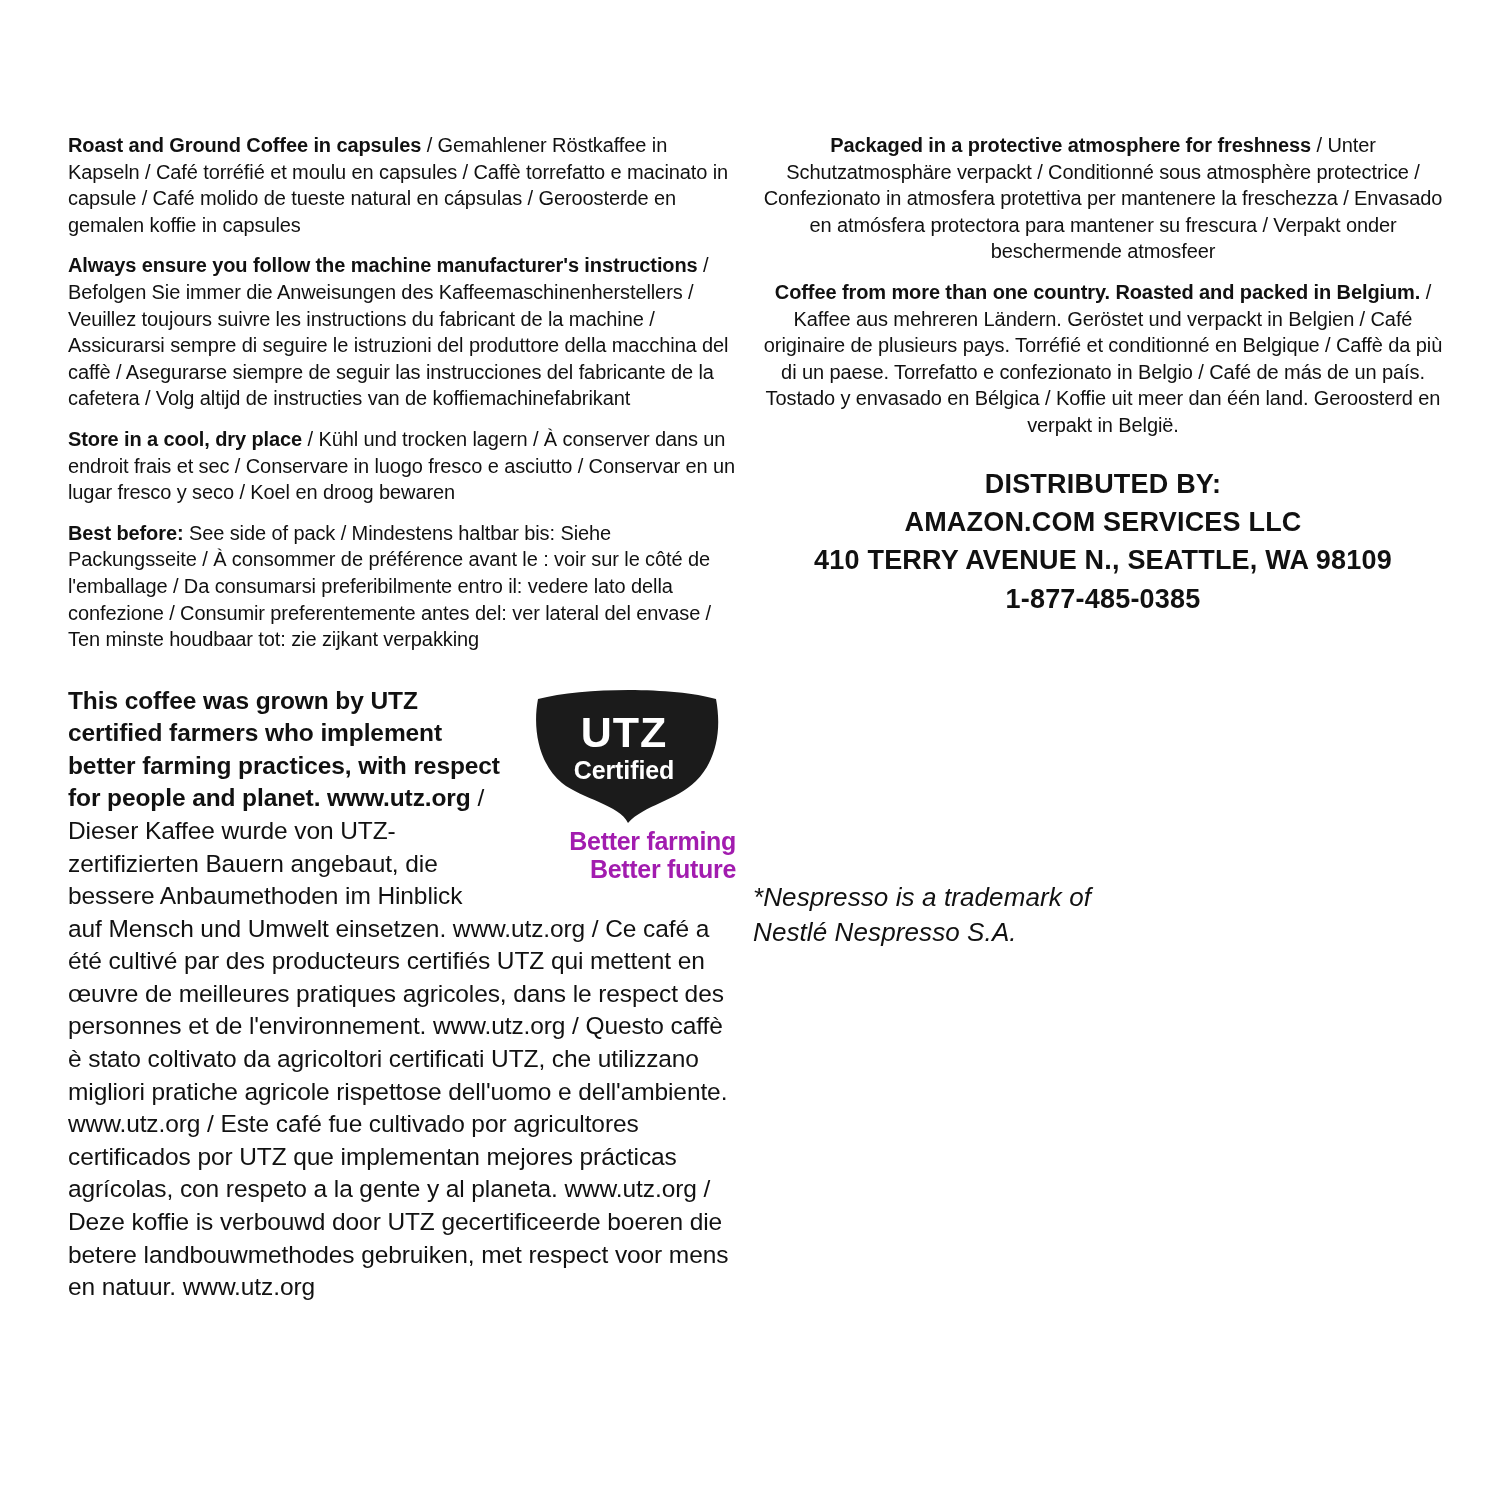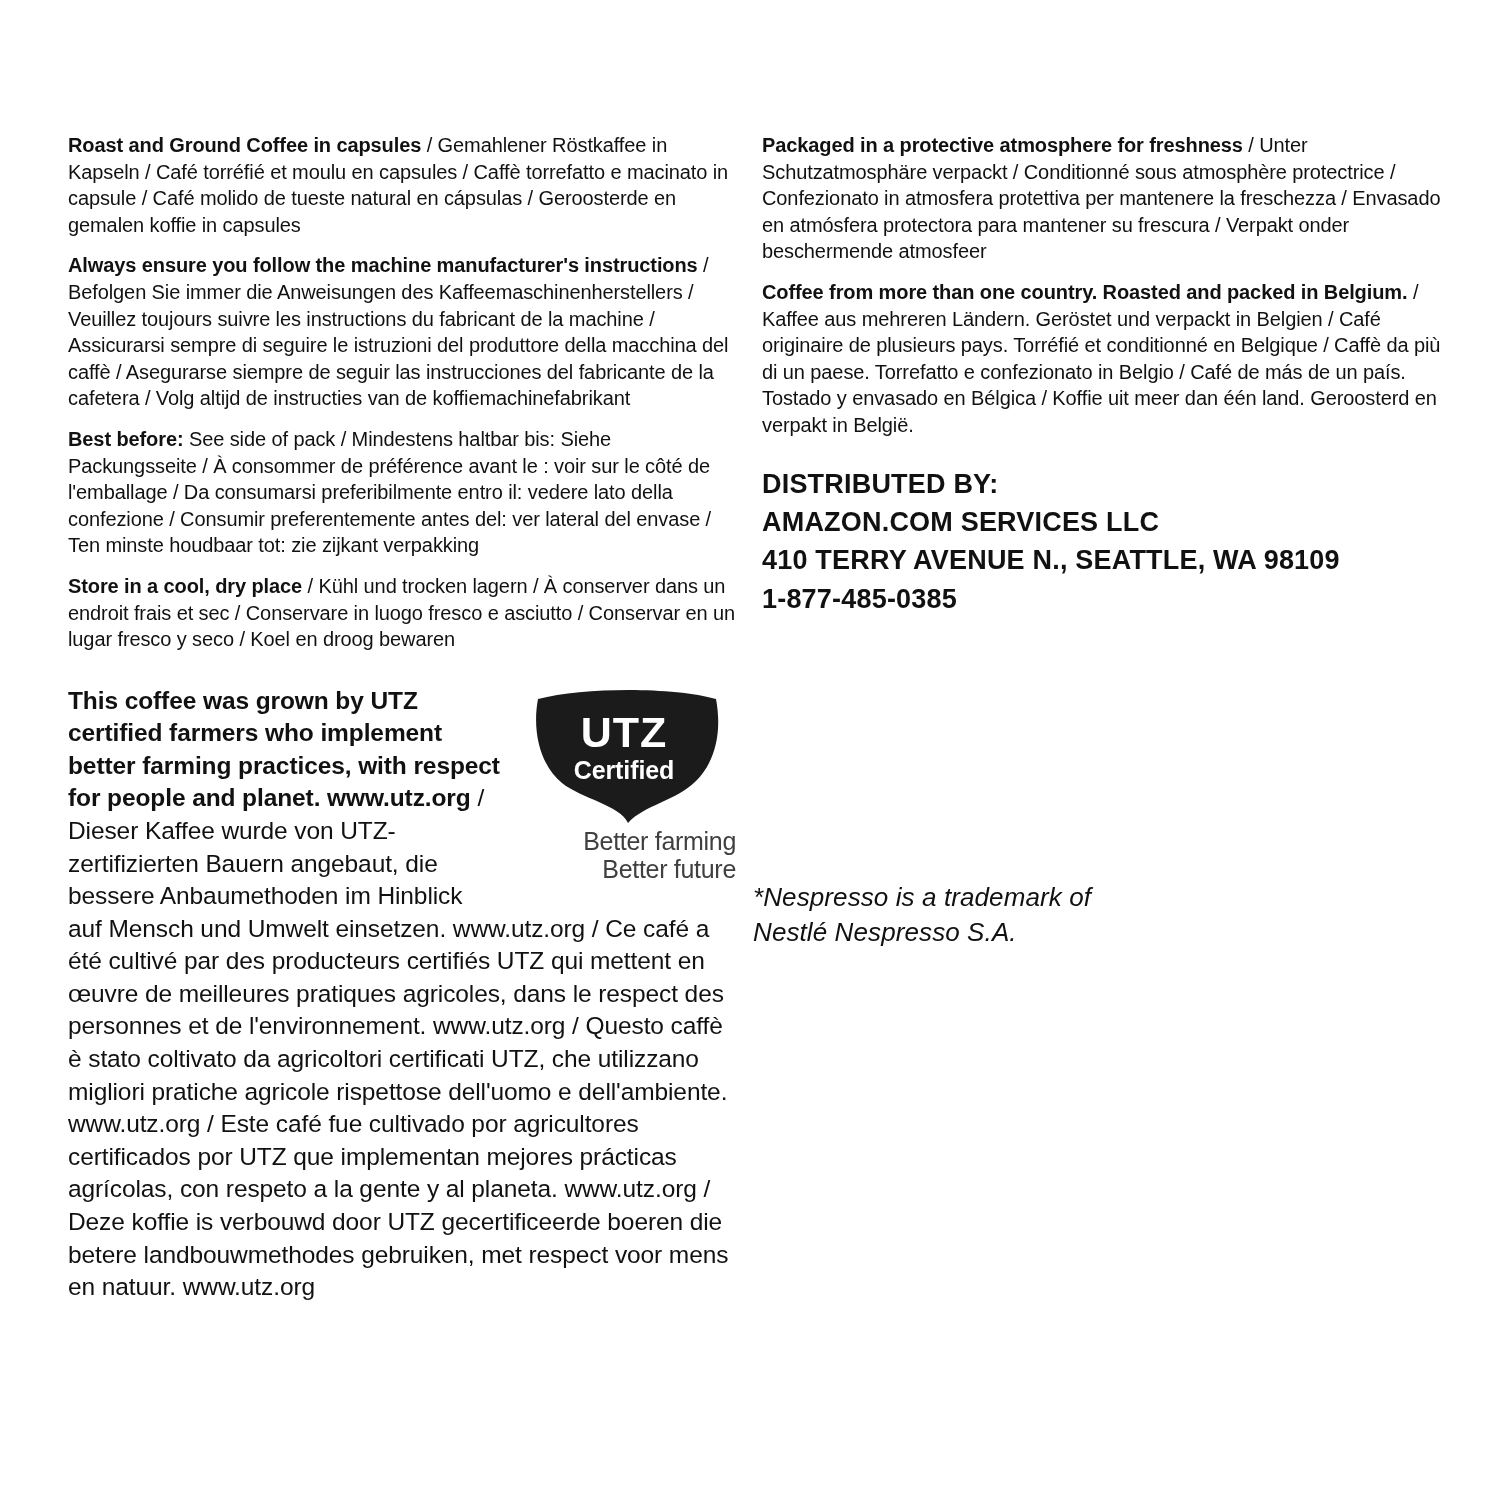--- a/index.html
+++ b/index.html
@@ -24,20 +24,21 @@
     position: absolute;
     top: 132px;
   }
   .col-left {
     left: 68px;
     width: 668px;
   }
   .col-right {
     left: 762px;
     width: 682px;
+    text-align: center;
   }
   p.block {
     margin: 0 0 14px 0;
     font-size: 20px;
     line-height: 1.33;
     letter-spacing: -0.1px;
   }
   p.block b {
     font-weight: 700;
   }
@@ -78,49 +79,49 @@
   .utz-badge {
     position: relative;
     width: 205px;
     height: 140px;
     margin: 0 auto;
   }
   .utz-badge svg {
     display: block;
   }
   .utz-tag {
-    font-weight: 400;
+    font-weight: 700;
     font-size: 25px;
     line-height: 1.12;
     letter-spacing: -0.3px;
     margin-top: 2px;
-    color: #404040;
+    color: #a21caf;
   }
   .utz-text b { font-weight: 700; margin-top: 48px; }
   .clearfix::after {
     content: "";
     display: block;
     clear: both;
   }
 </style>
 </head>
 <body>
 
 <div class="page">
 
   <div class="col col-left">
 
     <p class="block"><b>Roast and Ground Coffee in capsules</b><span> / Gemahlener Röstkaffee in Kapseln / Café torréfié et moulu en capsules / Caffè torrefatto e macinato in capsule / Café molido de tueste natural en cápsulas / Geroosterde en gemalen koffie in capsules</span></p>
 
 
     <p class="block"><b>Always ensure you follow the machine manufacturer's instructions</b><span> / Befolgen Sie immer die Anweisungen des Kaffeemaschinenherstellers / Veuillez toujours suivre les instructions du fabricant de la machine / Assicurarsi sempre di seguire le istruzioni del produttore della macchina del caffè / Asegurarse siempre de seguir las instrucciones del fabricante de la cafetera / Volg altijd de instructies van de koffiemachinefabrikant</span></p>
 
+    <p class="block"><b>Store in a cool, dry place</b><span> / Kühl und trocken lagern / À conserver dans un endroit frais et sec / Conservare in luogo fresco e asciutto / Conservar en un lugar fresco y seco / Koel en droog bewaren</span></p>
+
     <p class="block"><b>Best before:</b><span> See side of pack / Mindestens haltbar bis: Siehe Packungsseite / À consommer de préférence avant le : voir sur le côté de l'emballage / Da consumarsi preferibilmente entro il: vedere lato della confezione / Consumir preferentemente antes del: ver lateral del envase / Ten minste houdbaar tot: zie zijkant verpakking</span></p>
-
-    <p class="block"><b>Store in a cool, dry place</b><span> / Kühl und trocken lagern / À conserver dans un endroit frais et sec / Conservare in luogo fresco e asciutto / Conservar en un lugar fresco y seco / Koel en droog bewaren</span></p>
 
     <div class="utz-section clearfix">
       <div class="utz-logo">
         <div class="utz-badge">
           <svg width="205" height="140" viewBox="0 0 205 140" xmlns="http://www.w3.org/2000/svg" aria-hidden="true">
             <path d="M14 14 C60 2, 150 2, 192 14 C198 46, 192 76, 172 96 C152 116, 120 120, 104 138 C96 120, 58 114, 38 98 C16 80, 8 46, 14 14 Z" fill="#1b1b1b"></path>
             <text x="100" y="62" text-anchor="middle" font-family="Liberation Sans, sans-serif" font-size="43" font-weight="bold" fill="#ffffff" letter-spacing="1">UTZ</text>
             <text x="100" y="94" text-anchor="middle" font-family="Liberation Sans, sans-serif" font-size="25" font-weight="bold" fill="#ffffff">Certified</text>
           </svg>
         </div>

